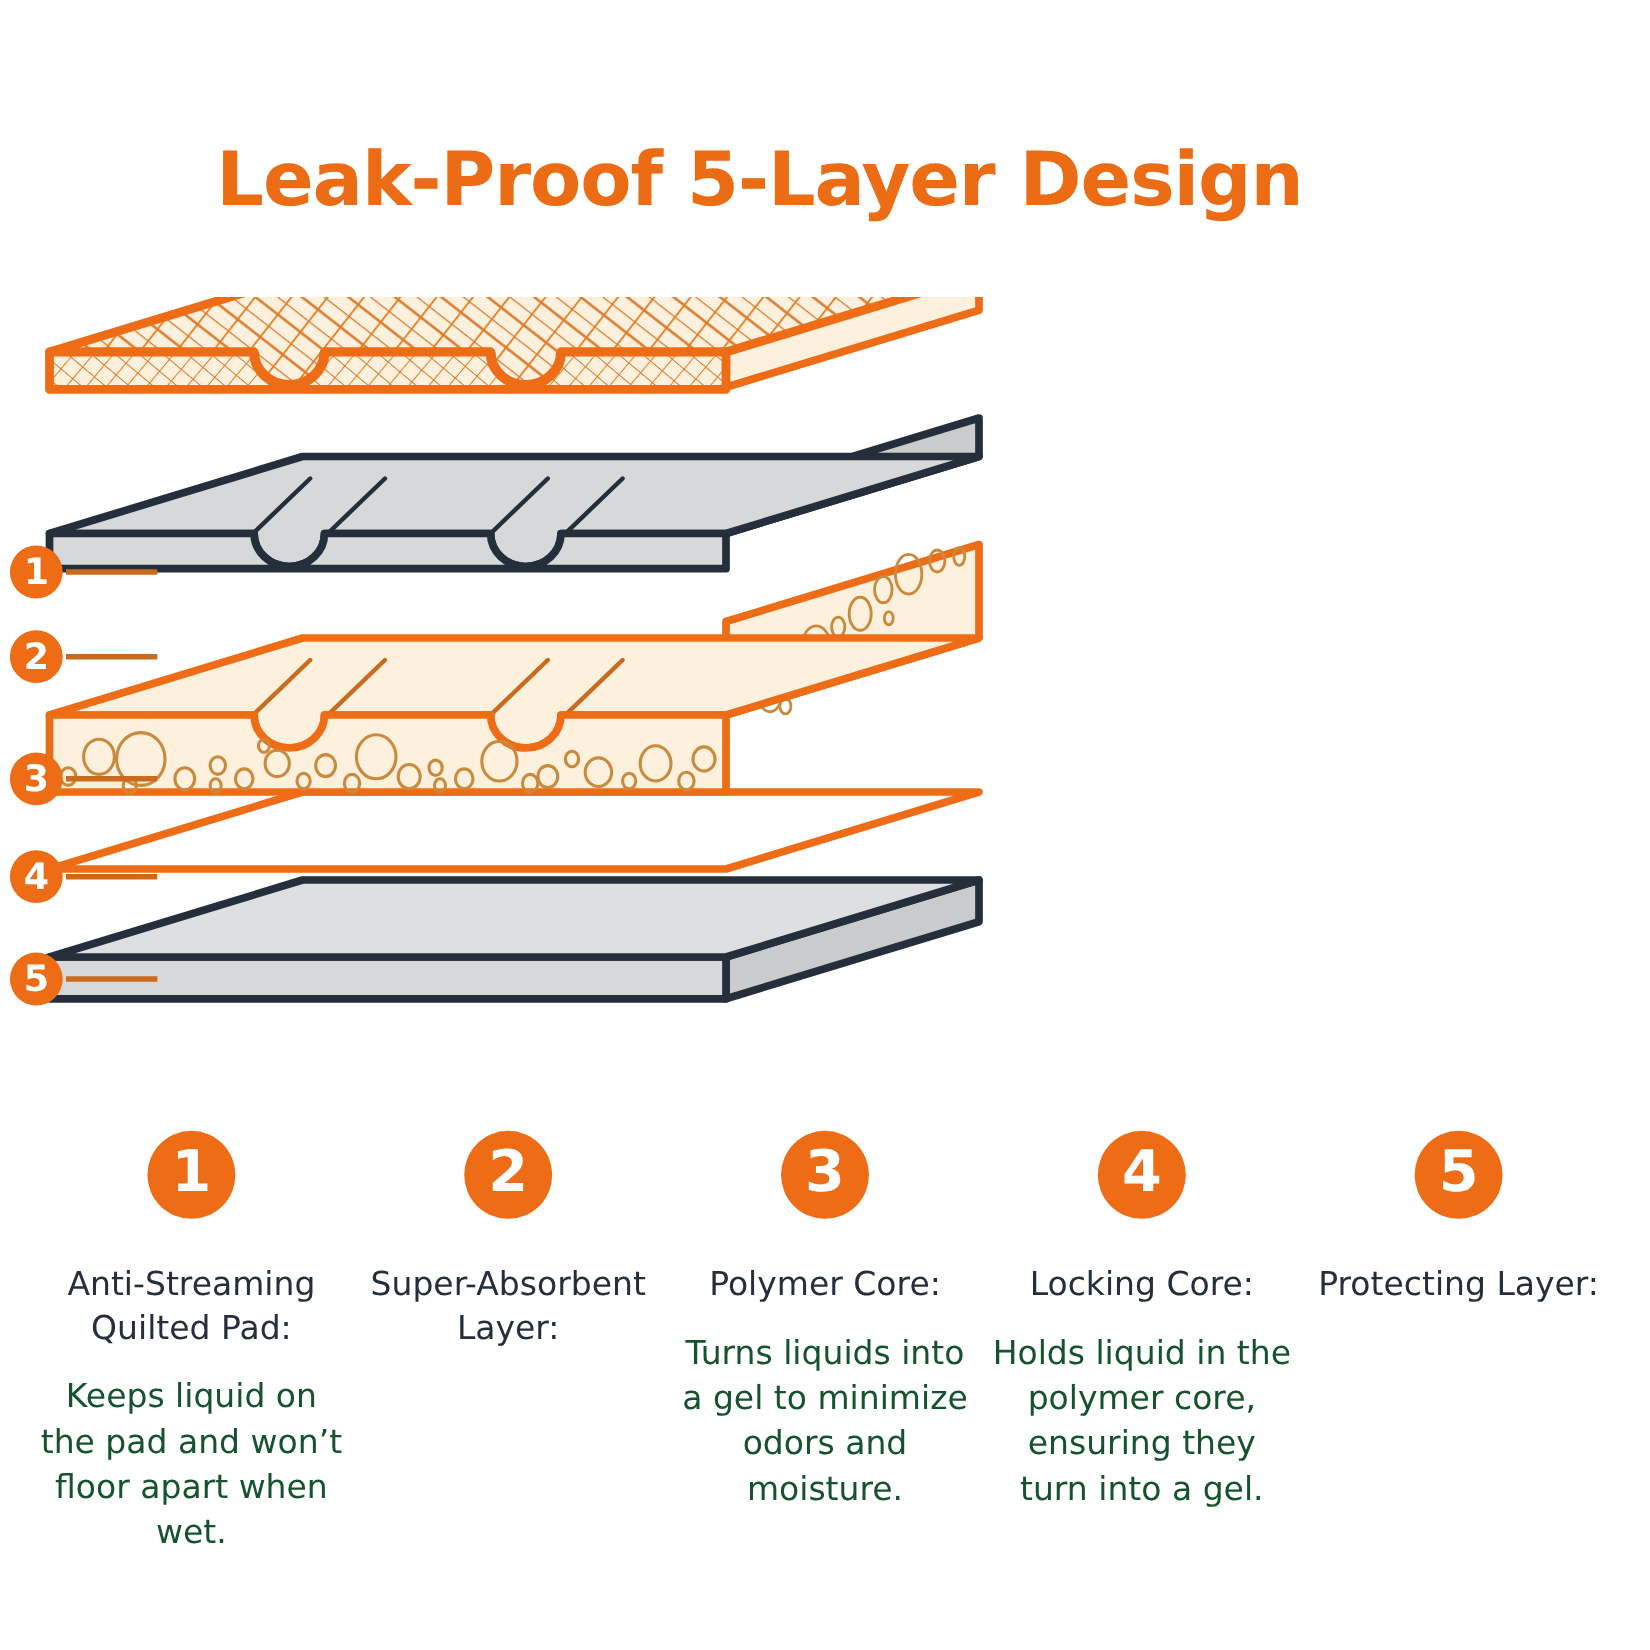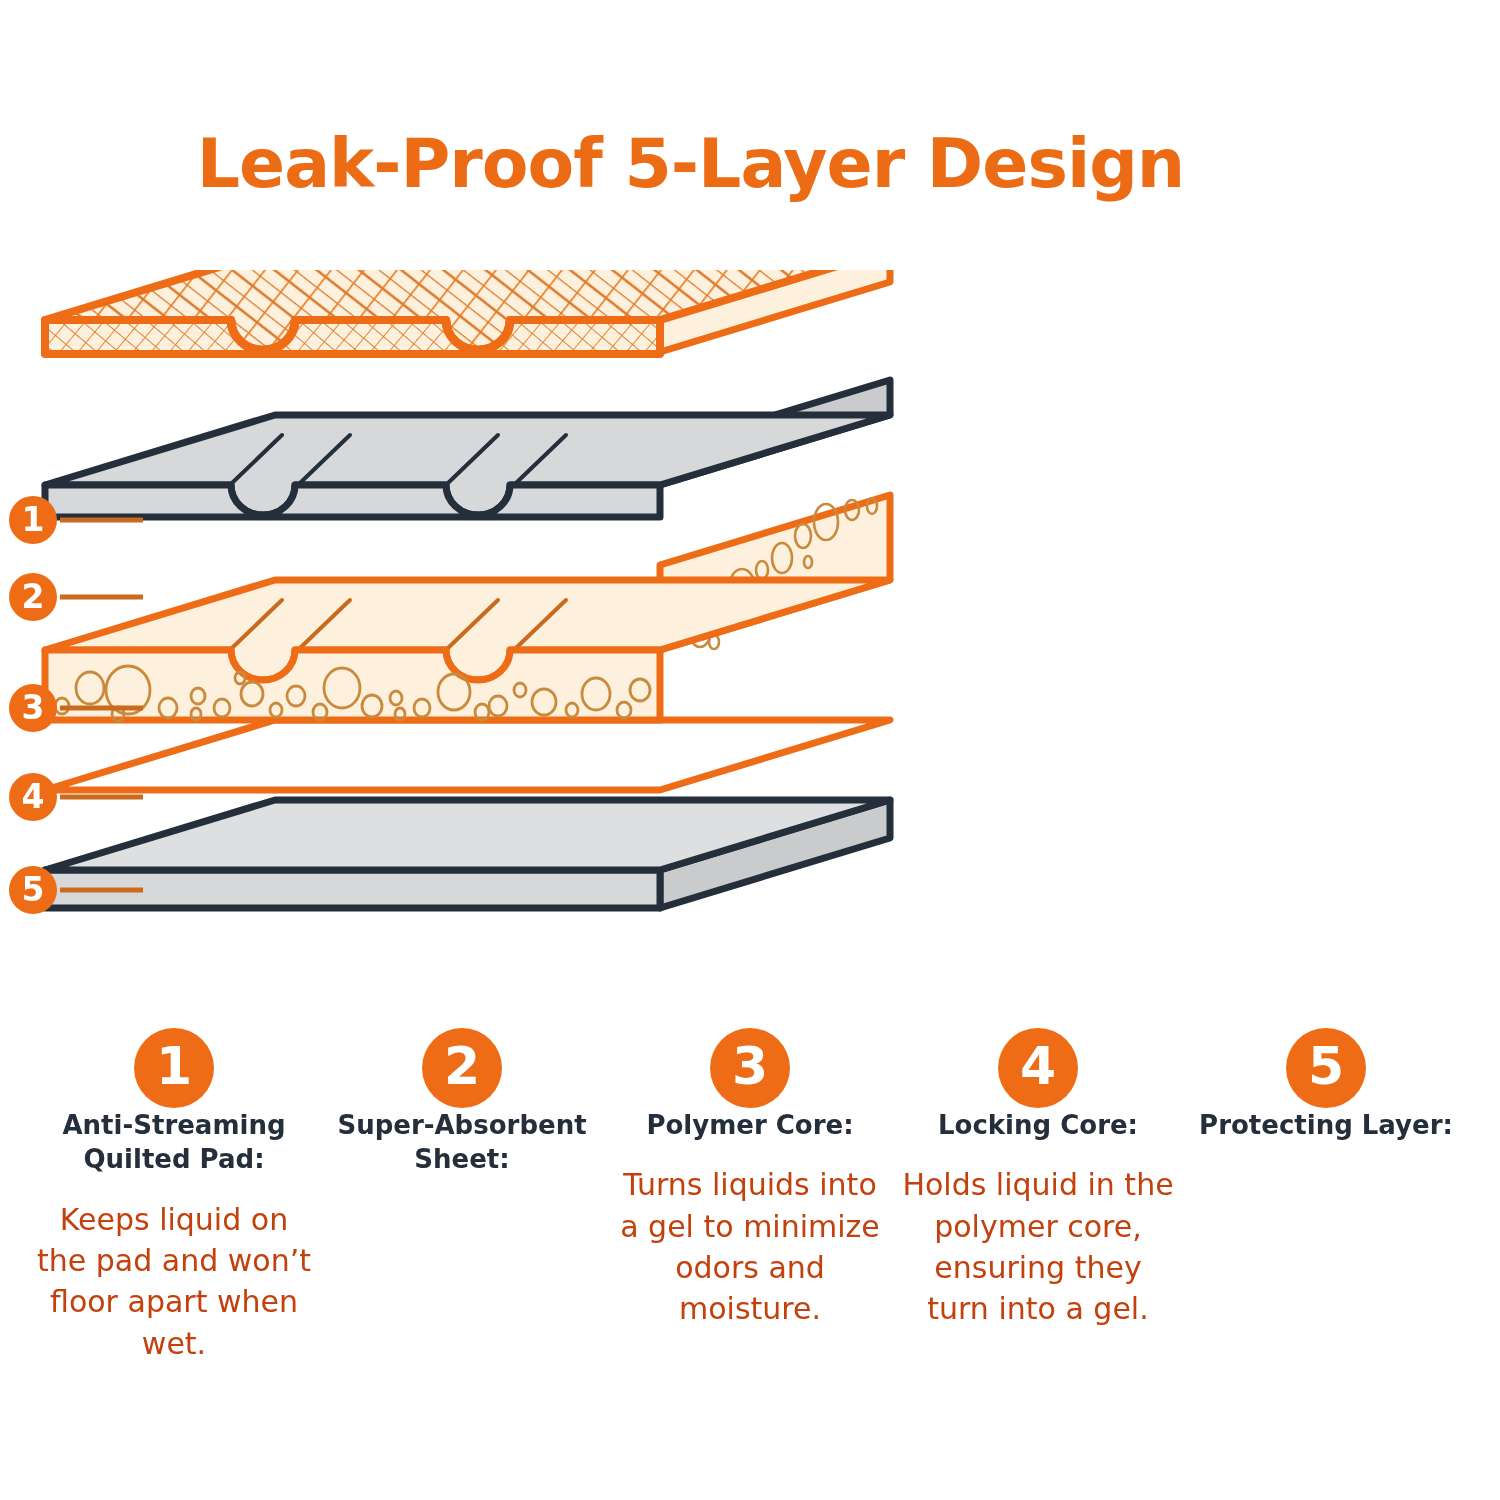--- a/index.html
+++ b/index.html
@@ -62,31 +62,32 @@
     align-items: center;
     justify-content: center;
     font-size: 52px;
     font-weight: bold;
     line-height: 1;
     font-family: "DejaVu Sans", sans-serif;
     padding-bottom: 4px;
     box-sizing: border-box;
   }
   .legend-title {
-    font-size: 26px;
-    font-weight: bold;
+    margin-top: 40px;
+    font-size: 30px;
+    font-weight: normal;
     color: #252f3b;
     text-align: center;
     line-height: 1.32;
     font-family: "DejaVu Sans", sans-serif;
   }
   .legend-desc {
     margin-top: 22px;
     font-size: 30px;
-    color: #c2410c;
+    color: #14532d;
     text-align: center;
     line-height: 1.38;
     font-family: "DejaVu Sans", sans-serif;
     font-weight: normal;
   }
 </style>
 </head>
 <body>
 
 <div id="title">Leak-Proof 5-Layer Design</div>
@@ -278,21 +279,21 @@
 <div id="legend">
 
   <div class="legend-col">
     <div class="legend-badge">1</div>
     <div class="legend-title">Anti-Streaming Quilted Pad:</div>
     <div class="legend-desc">Keeps liquid on the pad and won’t floor apart when wet.</div>
   </div>
 
   <div class="legend-col">
     <div class="legend-badge">2</div>
-    <div class="legend-title">Super-Absorbent Sheet:</div>
+    <div class="legend-title">Super-Absorbent Layer:</div>
   </div>
 
   <div class="legend-col">
     <div class="legend-badge">3</div>
     <div class="legend-title">Polymer Core:</div>
     <div class="legend-desc">Turns liquids into a gel to minimize odors and moisture.</div>
   </div>
 
   <div class="legend-col">
     <div class="legend-badge">4</div>

